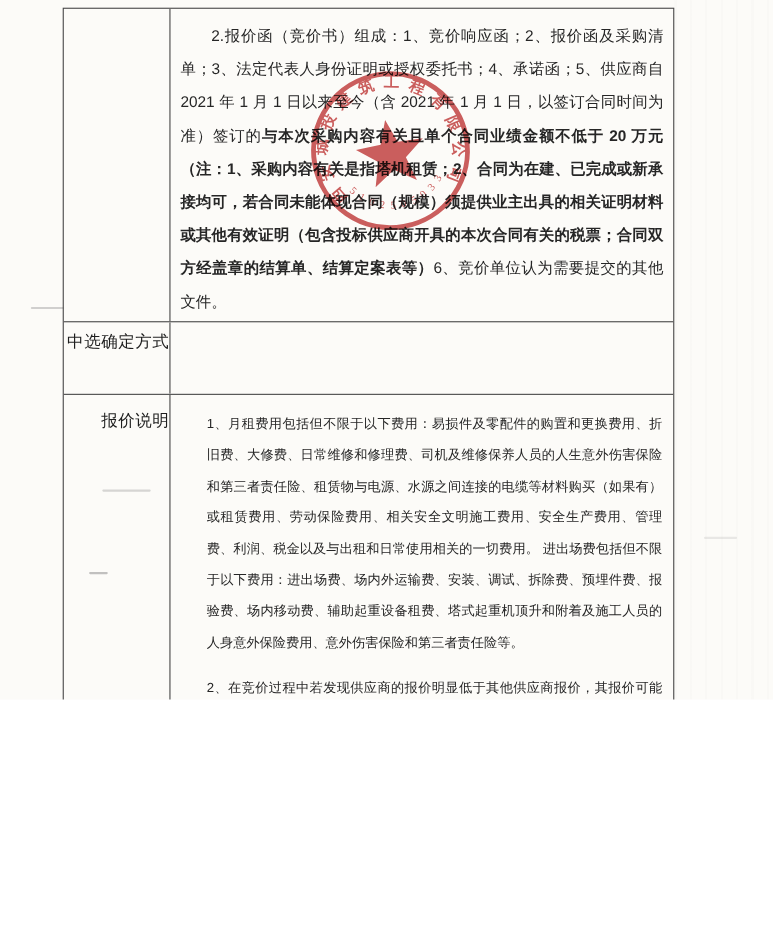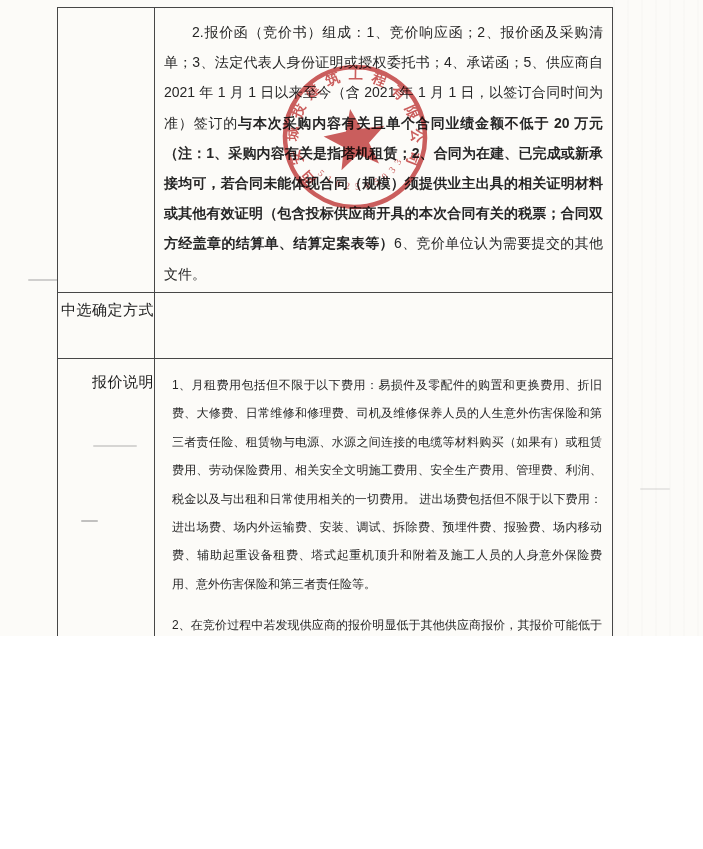--- a/index.html
+++ b/index.html
@@ -22,21 +22,21 @@
   .a4{left:640px;top:488px;width:30px;height:2px;opacity:.18;}
   .a5{left:0;top:643px;width:140px;height:1px;opacity:.12;background:#777;}
 
   .doc-table{
     position:absolute;left:57px;top:7px;width:556px;height:831px;
     border:1px solid #474747;
     display:grid;grid-template-rows:285px 66px 1fr;
     box-sizing:border-box;
   }
   .t-row{display:grid;grid-template-columns:97px 1fr;border-bottom:1px solid #474747;overflow:hidden;}
-  .t-row:last-child{border-bottom:none;}
+  .t-row:last-child{border-bottom:none;gap:16px;}
   .cell{overflow:hidden;box-sizing:border-box;}
   .cell.lab{
     border-right:1px solid #474747;
     text-align:right;font-size:15px;letter-spacing:.5px;color:#1e1e1e;
   }
   .lab-r2{padding-top:8px;}
   .lab-r3{padding-top:14px;}
 
   p{margin:0;}
   .content{text-align:justify;}

